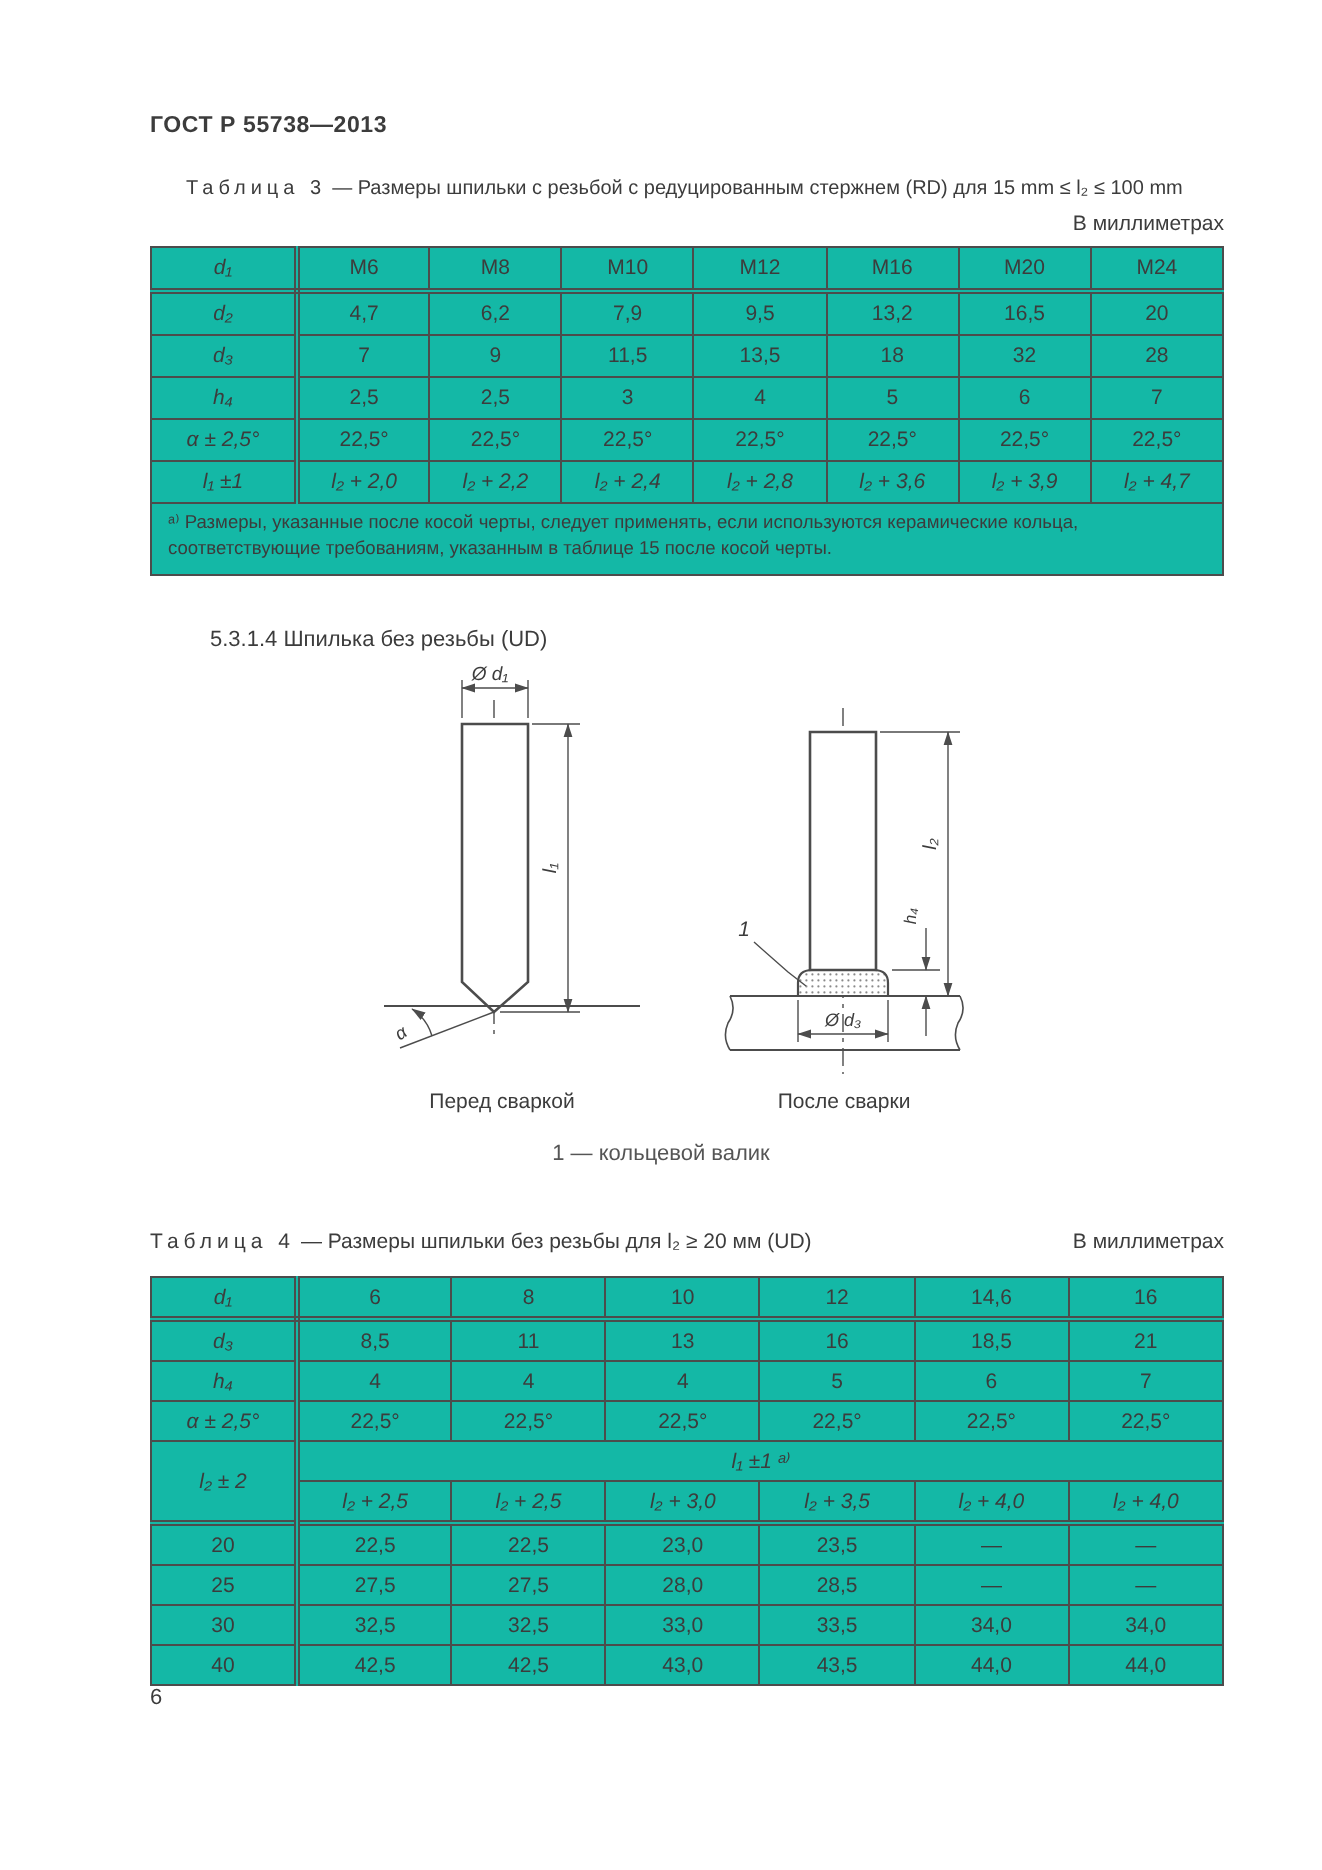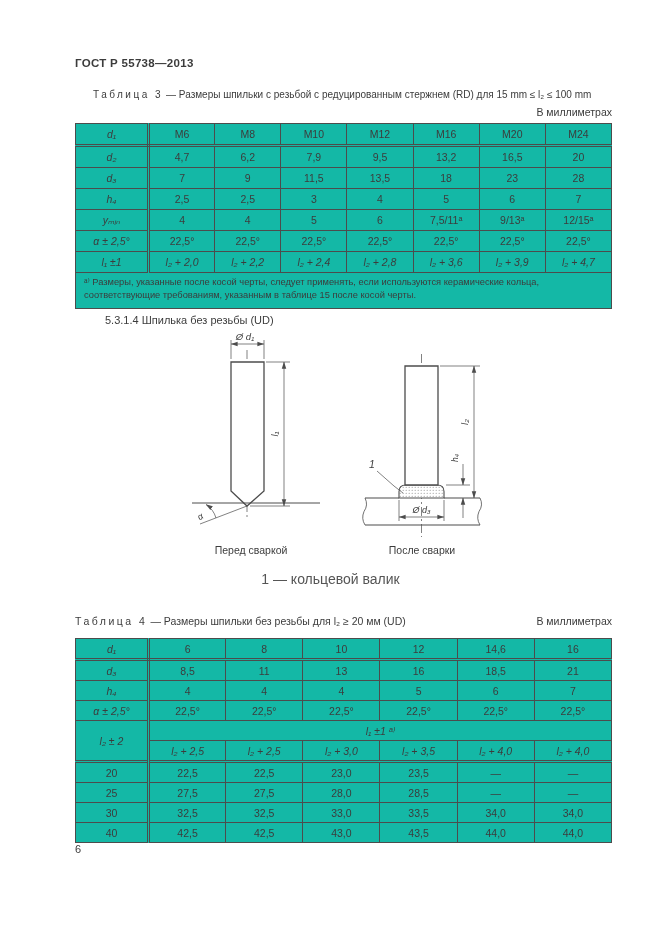--- a/index.html
+++ b/index.html
@@ -29,21 +29,21 @@
   tr.hdr td { border-bottom:3px double #4c4c4c; }
   tr.dbl-top td { border-top:3px double #4c4c4c; }
   tr.foot td {
     font-size:9.3px; font-style:normal; text-align:left;
     padding:3px 8px 5px; height:auto; line-height:1.45;
   }
   .section-head { position:absolute; left:105px; top:314px; font-size:11px; }
 
   .fig { position:absolute; left:150px; top:330px; }
   .fig text { fill:#3c3c3c; font-family:"Liberation Sans","DejaVu Sans",sans-serif; }
-  .legend { position:absolute; left:0; top:571px; width:661px; text-align:center; font-size:14px; color:#555; }
+  .legend { position:absolute; left:0; top:571px; width:661px; text-align:center; font-size:11px; color:#555; }
   .figcap { position:absolute; left:0; top:590px; width:661px; text-align:center; font-size:10.5px; }
 
   .t4caprow { position:absolute; left:75px; top:615px; width:537px; display:flex;
               justify-content:space-between; font-size:10.5px; white-space:nowrap;text-align:center; }
   .pageno { position:absolute; left:75px; top:843px; font-size:11px; }
 </style>
 </head>
 <body>
 
 <div class="page">
@@ -85,42 +85,32 @@
       <td>16,5</td>
       <td>20</td>
     </tr>
     <tr>
       <td class="lbl lbl-col">d₃</td>
       <td>7</td>
       <td>9</td>
       <td>11,5</td>
       <td>13,5</td>
       <td>18</td>
-      <td>23</td>
+      <td>32</td>
       <td>28</td>
     </tr>
     <tr>
       <td class="lbl lbl-col">h₄</td>
       <td>2,5</td>
       <td>2,5</td>
       <td>3</td>
       <td>4</td>
       <td>5</td>
       <td>6</td>
       <td>7</td>
-    </tr>
-    <tr>
-      <td class="lbl lbl-col">yₘᵢₙ</td>
-      <td>4</td>
-      <td>4</td>
-      <td>5</td>
-      <td>6</td>
-      <td>7,5/11ᵃ</td>
-      <td>9/13ᵃ</td>
-      <td>12/15ᵃ</td>
     </tr>
     <tr>
       <td class="lbl lbl-col">α ± 2,5°</td>
       <td>22,5°</td>
       <td>22,5°</td>
       <td>22,5°</td>
       <td>22,5°</td>
       <td>22,5°</td>
       <td>22,5°</td>
       <td>22,5°</td>

